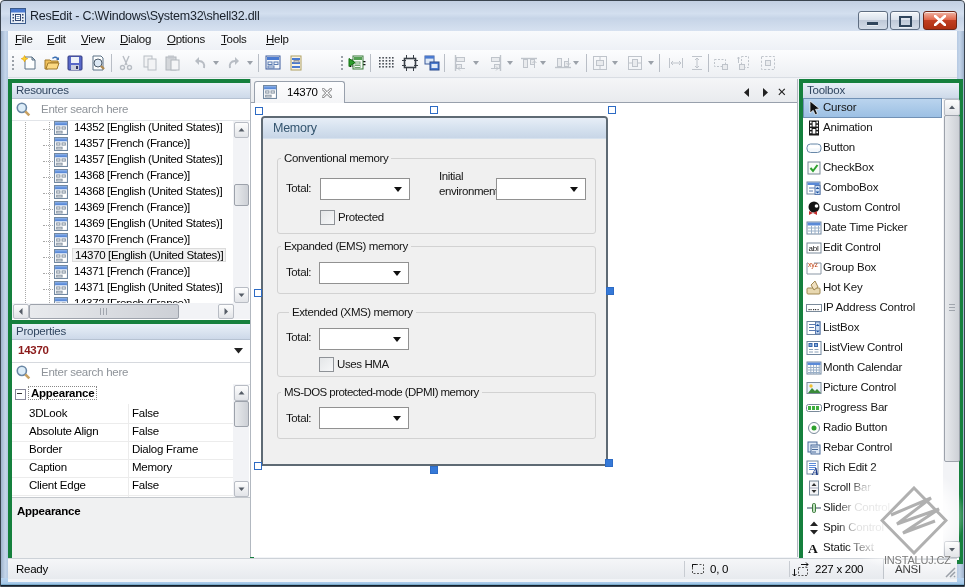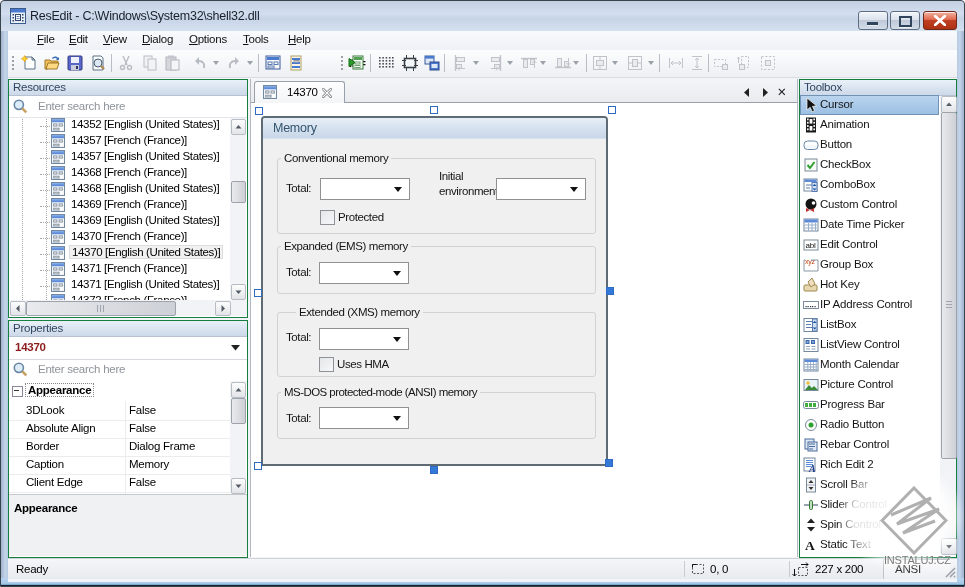--- a/index.html
+++ b/index.html
@@ -16,29 +16,29 @@
 .titletext{left:30px;top:9px;font-size:12.5px;color:#19202a;letter-spacing:-0.25px;}
 
 .capbtn{top:11px;height:17px;border:1px solid #5e6d81;border-radius:3px;box-shadow:inset 0 1px 0 rgba(255,255,255,.7);}
 #btnmin{left:858px;width:28px;background:linear-gradient(#f2f6fa,#dbe2ec 45%,#bfc9d8 50%,#d3dce8);}
 #btnmax{left:890px;width:28px;background:linear-gradient(#f2f6fa,#dbe2ec 45%,#bfc9d8 50%,#d3dce8);}
 #btnclose{left:923px;width:32px;background:linear-gradient(#efb5a6,#e2674b 45%,#c03f22 50%,#ad3012);border-color:#6e2718;}
 #btnmin .g{position:absolute;left:8px;top:10px;width:11px;height:3px;background:#30455c;box-shadow:0 1px 0 rgba(255,255,255,.6);}
 #btnmax .g{position:absolute;left:8px;top:4px;width:9px;height:7px;border:2px solid #30455c;box-shadow:0 1px 0 rgba(255,255,255,.6);}
 
 #menubar{left:8px;top:31px;width:949px;height:19px;background:linear-gradient(#f8fafc,#eef1f6);}
-.menuitem{top:33px;font-size:11.5px;color:#101010;margin-left:22px;}
+.menuitem{top:33px;font-size:11.5px;color:#101010;}
 .menuitem u{text-decoration:underline;}
 
 #toolbar{left:8px;top:50px;width:949px;height:27px;background:linear-gradient(#fcfdfe,#edeff3);border-bottom:1px solid #d9dde3;}
 .tsep{position:absolute;top:4px;width:1px;height:18px;background:#b9bec6;}
 .ticon{position:absolute;top:5px;width:16px;height:16px;}
 .tarr{position:absolute;top:11px;width:0;height:0;border-left:3px solid transparent;border-right:3px solid transparent;border-top:4px solid #9ba1a9;}
 
-.panel{background:#fff;border:1px solid #15803d;}
+.panel{background:#fff;border:4px solid #15803d;}
 .phead{position:absolute;left:0;top:0;right:0;height:15px;background:linear-gradient(#e9f0f8,#cdd9e9);border-bottom:1px solid #b6c2d2;}
 .pheadtxt{position:absolute;left:4px;top:1px;color:#30455f;}
 
 .sbtrack{position:absolute;background:#f2f3f6;}
 .sbbtn{position:absolute;background:linear-gradient(#fdfdfd,#e2e4e8);border:1px solid #b8bcc4;border-radius:2px;}
 .sbthumb{position:absolute;background:linear-gradient(90deg,#e8eaed,#cdd0d6);border:1px solid #9da2ab;border-radius:2px;}
 .trow{position:absolute;left:0;width:221px;height:16px;}
 .trow svg{position:absolute;left:42px;top:0px;}
 .trow .tt{position:absolute;left:62px;top:0px;white-space:nowrap;letter-spacing:-0.35px;}
 .tdot{position:absolute;left:31px;top:8px;width:10px;border-top:1px dotted #a8a8a8;}
@@ -546,28 +546,28 @@
  <div class="cmb" style="left:233px;top:60px;"></div>
  <div class="chk" style="left:57px;top:92px;"></div>
  <div class="lbl" style="left:75px;top:93px;">Protected</div>
 
  <div class="gb" style="left:14px;top:128px;width:317px;height:46px;"></div>
  <div class="gbl" style="left:18px;top:122px;">Expanded (EMS) memory</div>
  <div class="lbl" style="left:23px;top:148px;">Total:</div>
  <div class="cmb" style="left:56px;top:144px;"></div>
 
  <div class="gb" style="left:14px;top:194px;width:317px;height:63px;"></div>
- <div class="gbl" style="left:33px;top:188px;text-align:right;">Extended (XMS) memory</div>
+ <div class="gbl" style="left:26px;top:188px;text-align:right;">Extended (XMS) memory</div>
  <div class="lbl" style="left:23px;top:213px;">Total:</div>
  <div class="cmb" style="left:56px;top:210px;"></div>
  <div class="chk" style="left:56px;top:239px;"></div>
  <div class="lbl" style="left:74px;top:240px;">Uses HMA</div>
 
  <div class="gb" style="left:14px;top:274px;width:317px;height:45px;"></div>
- <div class="gbl" style="left:18px;top:268px;letter-spacing:-0.55px;">MS-DOS protected-mode (ANSI) memory</div>
+ <div class="gbl" style="left:18px;top:268px;letter-spacing:-0.55px;">MS-DOS protected-mode (DPMI) memory</div>
  <div class="lbl" style="left:23px;top:294px;">Total:</div>
  <div class="cmb" style="left:56px;top:289px;"></div>
 </div>
 
 <div class="hw abs" style="left:255px;top:107px;"></div>
 <div class="hw abs" style="left:430px;top:106px;"></div>
 <div class="hw abs" style="left:608px;top:106px;"></div>
 <div class="hw abs" style="left:254px;top:289px;"></div>
 <div class="hb abs" style="left:606px;top:287px;"></div>
 <div class="hw abs" style="left:254px;top:462px;"></div>

